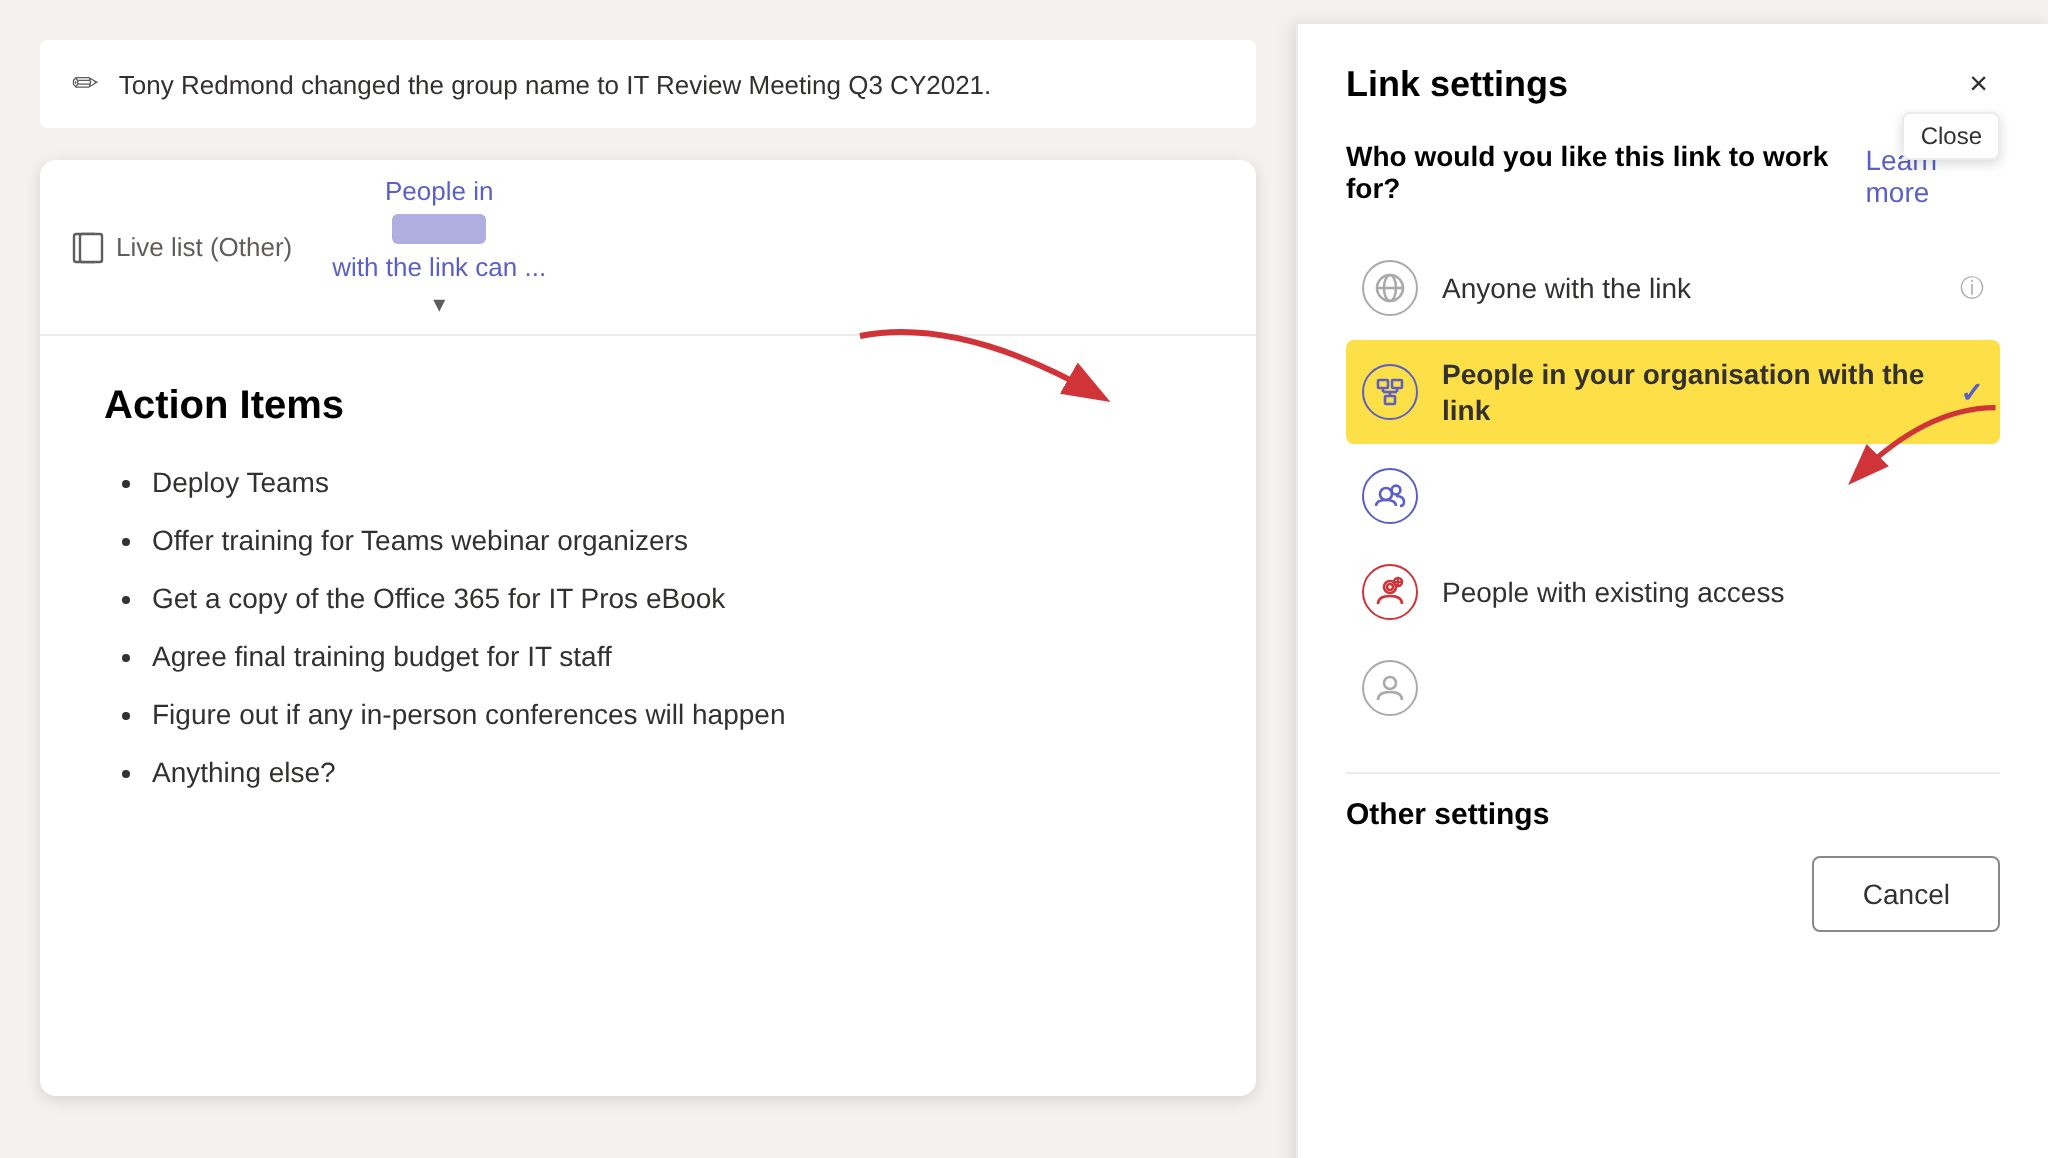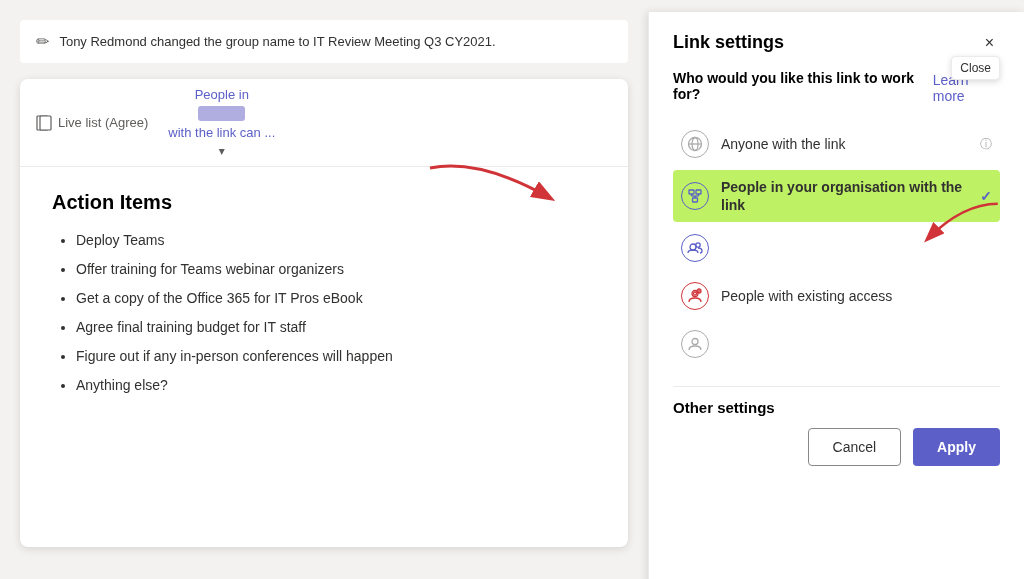--- a/index.html
+++ b/index.html
@@ -204,21 +204,21 @@
       display: flex;
       align-items: center;
       padding: 8px 8px;
       border-radius: 4px;
       cursor: pointer;
       gap: 12px;
       position: relative;
     }
 
     .option-item.selected {
-      background: #bef264;
+      background: #fde047;
     }
 
     .option-icon {
       width: 28px;
       height: 28px;
       border-radius: 50%;
       border: 1.5px solid #aaa;
       display: flex;
       align-items: center;
       justify-content: center;
@@ -370,21 +370,21 @@
     <span>Tony Redmond changed the group name to IT Review Meeting Q3 CY2021.</span>
   </div>
 
   <div class="doc-card">
     <div class="doc-header">
       <div class="doc-tab">
         <svg class="doc-tab-icon" viewBox="0 0 16 16" fill="none">
           <rect x="1" y="1" width="11" height="14" rx="1" stroke="#605e5c" stroke-width="1.2"></rect>
           <rect x="4" y="1" width="11" height="14" rx="1" stroke="#605e5c" stroke-width="1.2" fill="white"></rect>
         </svg>
-        <span>Live list (Agree)</span>
+        <span>Live list (Other)</span>
       </div>
       <div class="doc-sharing">
         <span>People in</span>
         <span class="blurred-text">&nbsp;&nbsp;&nbsp;&nbsp;&nbsp;&nbsp;&nbsp;&nbsp;&nbsp;&nbsp;&nbsp;&nbsp;</span>
         <span>with the link can ...</span>
         <span class="chevron-icon">▾</span>
       </div>
     </div>
     <div class="doc-body">
       <div class="doc-title">Action Items</div>
@@ -497,15 +497,14 @@
     </div>
   </div>
 
   <hr class="divider">
 
   <div class="other-settings-title">Other settings</div>
 
 
   <div class="button-row">
     <button class="btn-cancel">Cancel</button>
-    <button class="btn-apply">Apply</button>
   </div>
 </div>
 
 </body></html>

